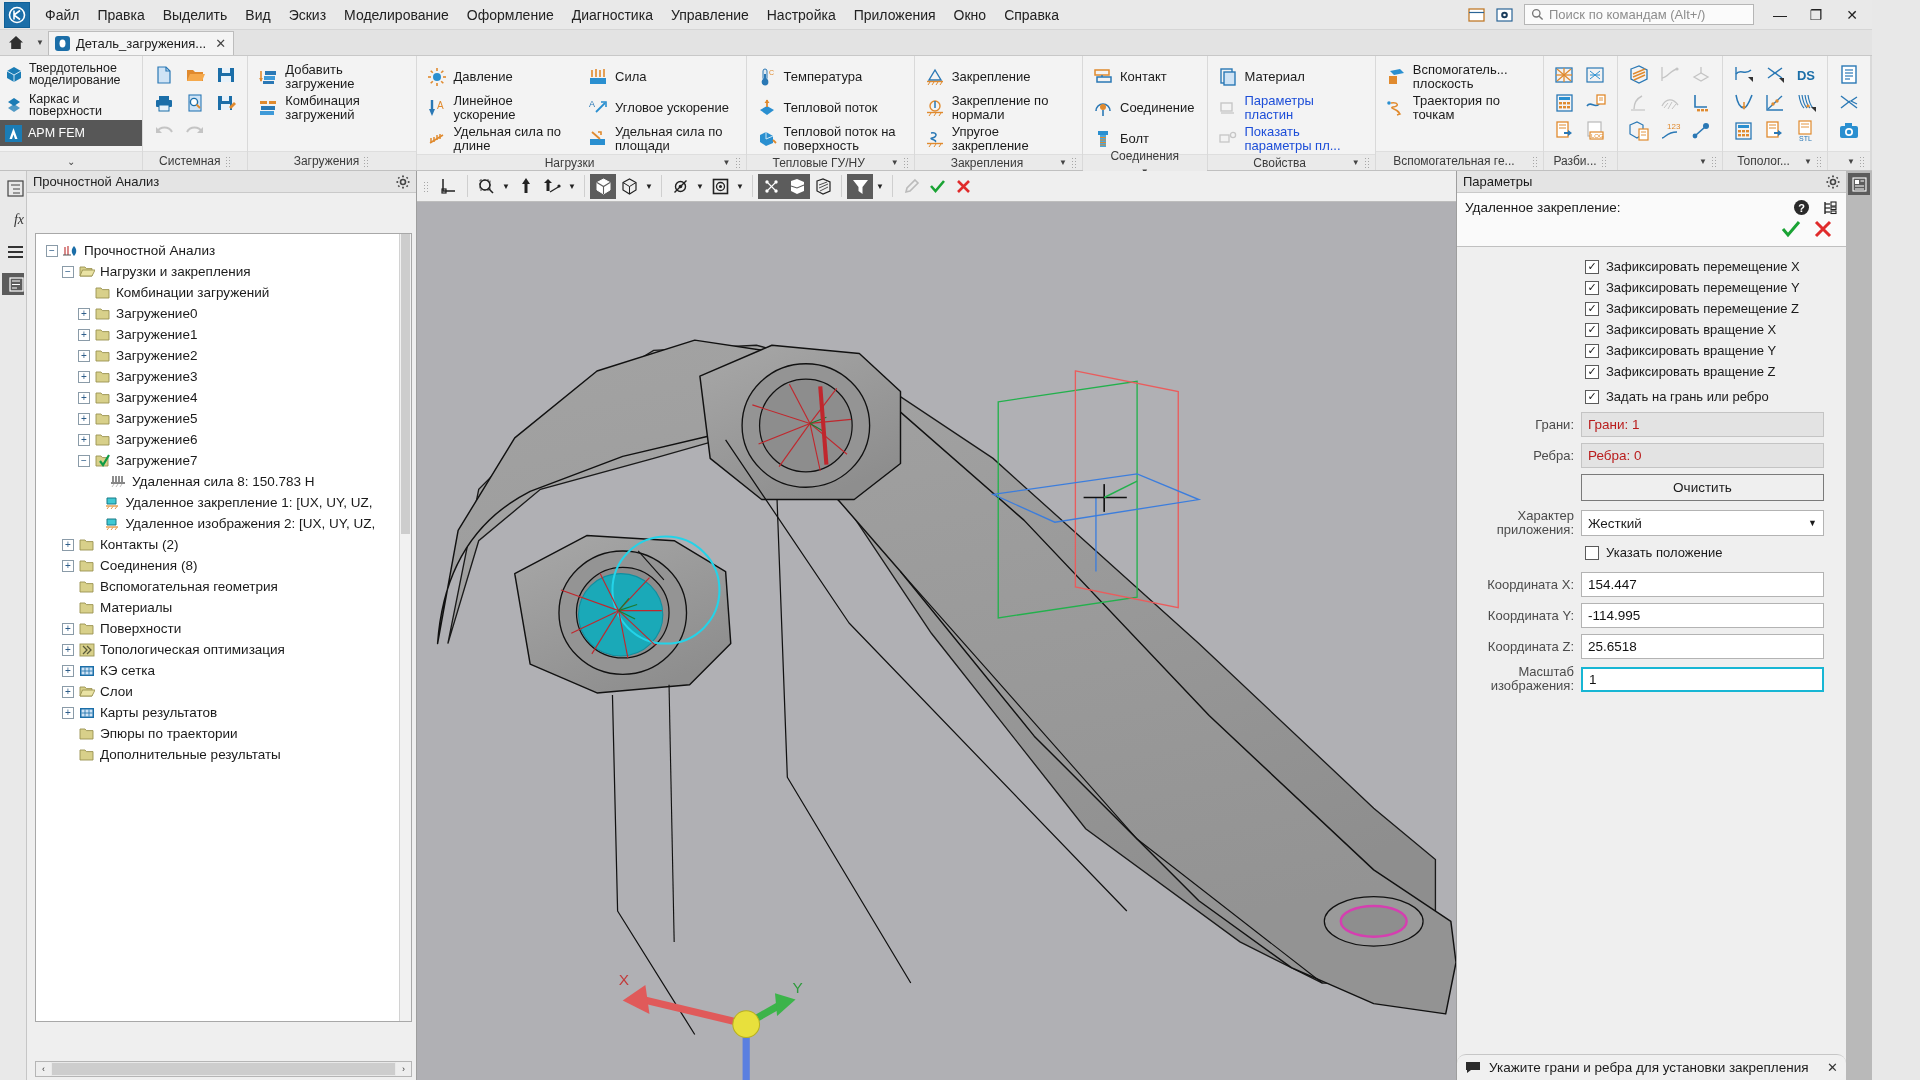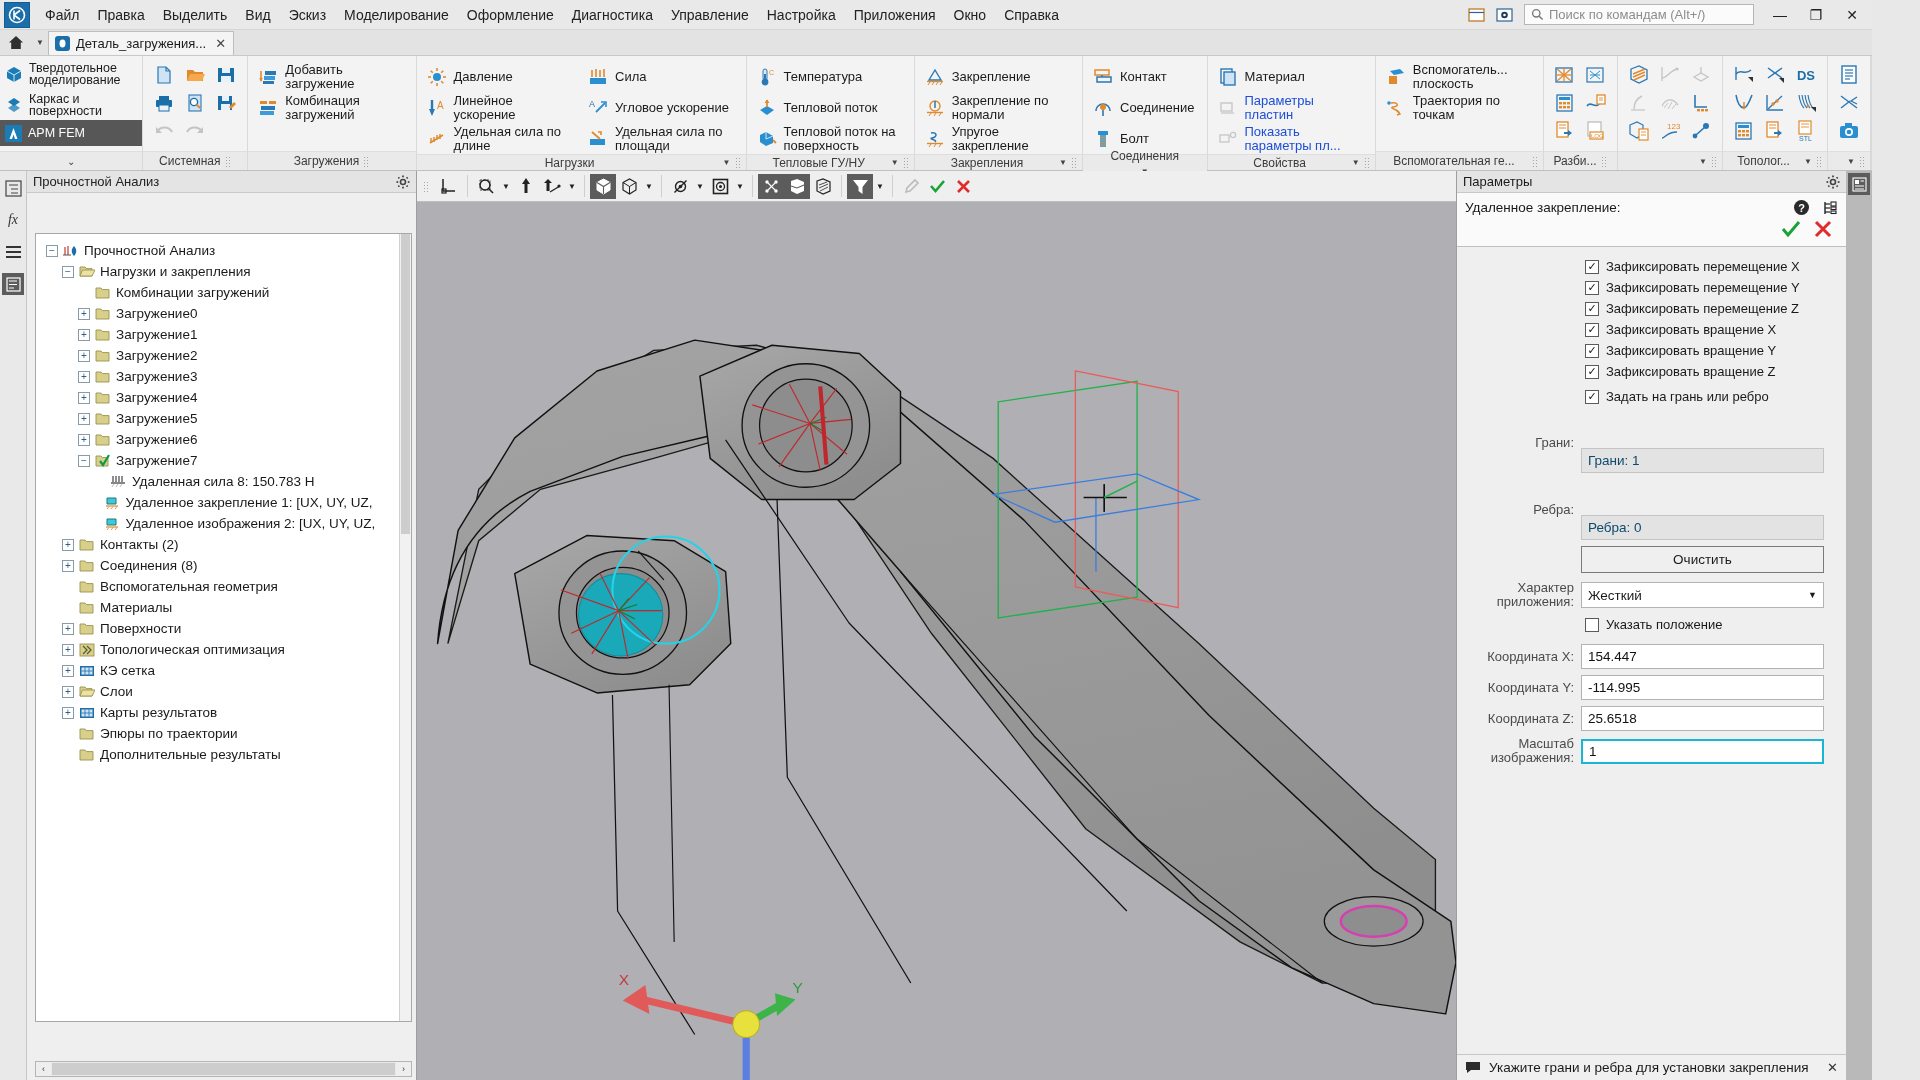--- a/index.html
+++ b/index.html
@@ -99,21 +99,21 @@
   .cmd .ctext { max-width:132px; }
 
   
   .main { flex:1; display:flex; min-height:0; background:#b9b9b9; }
 
   
   .leftrail {
     width:27px; background:#e9e9e9; border-right:1px solid #c6c6c6;
     display:flex; flex-direction:column; align-items:center; padding-top:6px; gap:10px;
   }
-  .rail-ico { width:22px;height:22px;display:flex;align-items:center;justify-content:center; }
+  .rail-ico { width:22px;height:22px;display:flex;align-items:center;justify-content:flex-end; }
   .rail-ico.sel { background:#5c5c5c; }
 
   
   .treepanel { width:390px; background:#efefef; display:flex; flex-direction:column;
     border-right:1px solid #9e9e9e;gap:36px; }
   .panel-head {
     height:22px; background:#e4e4e4; border-bottom:1px solid #c9c9c9;
     display:flex; align-items:center; padding:0 6px; font-size:13px; color:#222;
   }
   .panel-head .gear { margin-left:auto; }
@@ -156,30 +156,30 @@
   .param-ok-row { display:flex; justify-content:flex-end; align-items:center; gap:10px;
     height:26px; padding-right:4px; }
   .param-body { flex:1; background:#efefef; padding:12px 12px 0 0; overflow:hidden; }
   .prow { display:flex; align-items:center; margin-bottom:6px; }
   .pcheck-row { display:flex; align-items:center; margin-bottom:6px; padding-left:128px; gap:7px; }
   .cb { width:14px;height:14px;border:1px solid #5a5a5a;background:#fff;flex:none;
     display:flex;align-items:center;justify-content:center;font-size:11px;color:#111;line-height:11px; }
   .plabel { width:124px; text-align:right; padding-right:7px; font-size:13px; color:#4b4b4b; white-space:pre-line; line-height:14px;}
   .pinput { flex:1; height:25px; border:1px solid #b3b3b3; background:#fff; font-size:13.5px;
     display:flex; align-items:center; padding:0 6px; color:#111; margin-right:10px;}
-  .pinput.readonly { background:#e3e3e3; color:#0c4a6e; border-color:#c4c4c4;margin-top:36px; }
+  .pinput.readonly { background:#e3e3e3; color:#b91c1c; border-color:#c4c4c4; }
   .pinput.focus { border:2px solid #17b6d4; }
   .pbtn { flex:1; height:27px; border:1px solid #7a7a7a; background:#efefef;
     display:flex;align-items:center;justify-content:center;font-size:13.5px; margin-right:10px;}
   .pselect { flex:1; height:26px; border:1px solid #b3b3b3; background:#fff; display:flex;
     align-items:center; padding:0 6px; font-size:13.5px; margin-right:10px; position:relative; }
   .pselect .car { margin-left:auto; font-size:9px; }
   .statusbar {
     height:26px; background:#f0f0f0; border-top:1px solid #c6c6c6; display:flex;
-    align-items:center; gap:8px; padding:0 8px; font-size:13.5px;
+    align-items:center; gap:8px; padding:0 8px; font-size:13.5px;border-radius:9px;
   }
   .statusbar .x { margin-left:auto; font-size:13px; color:#333; }
 
   
   .rightrail { width:26px; background:#b9b9b9; display:flex; flex-direction:column;
     align-items:center; padding-top:2px; }
   .rr-ico { width:22px;height:22px;display:flex;align-items:center;justify-content:center;
      background:#5c5c5c; }
   svg { display:block; }
 </style>

